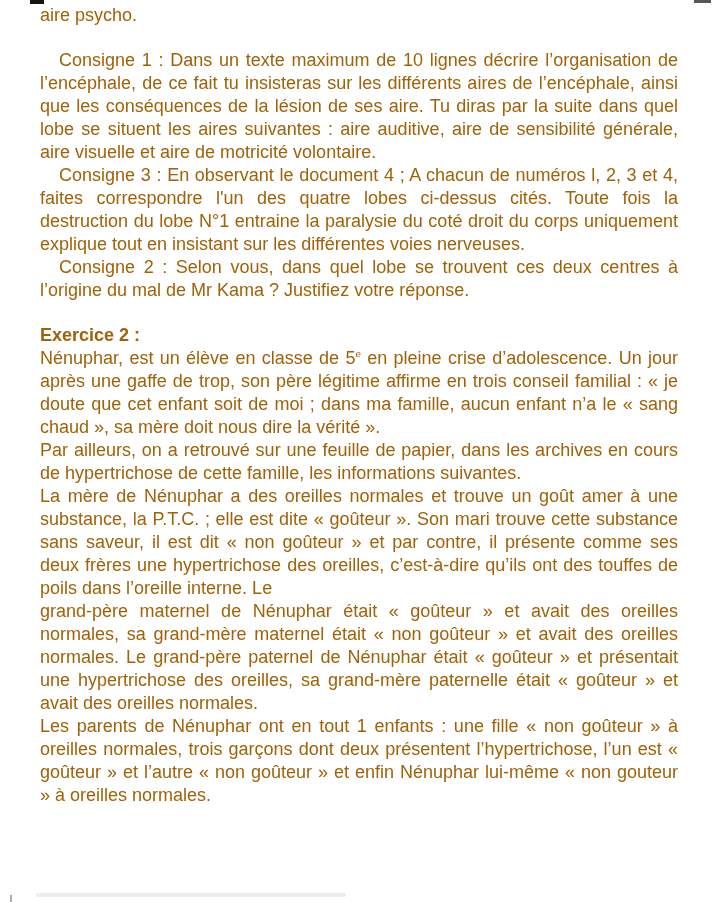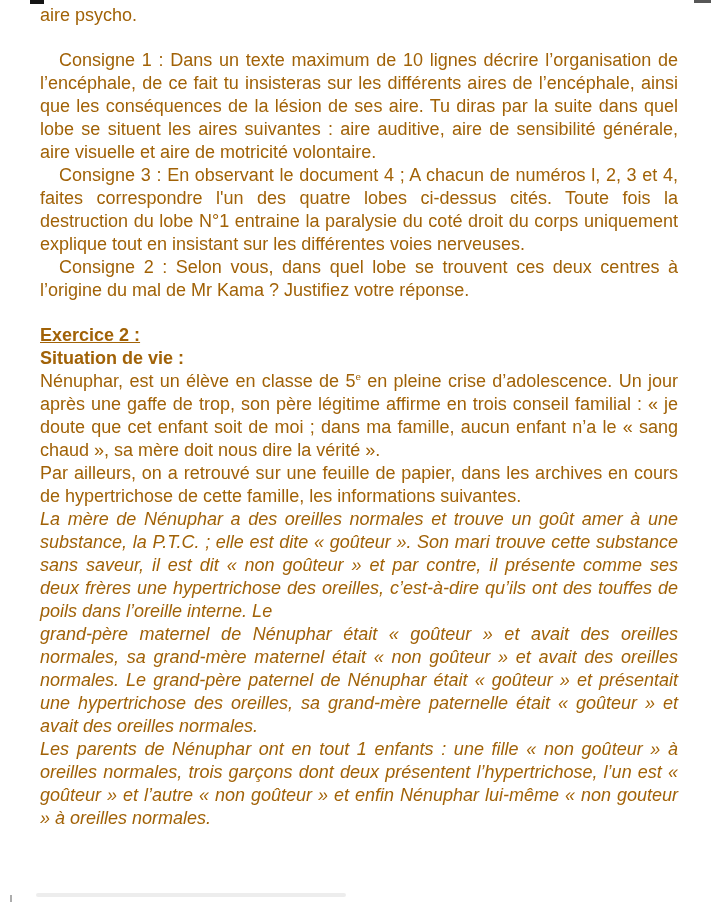--- a/index.html
+++ b/index.html
@@ -17,22 +17,22 @@
     left: 40px;
     top: 4px;
     width: 638px;
     font-size: 18px;
     line-height: 23px;
   }
   p { margin: 0; }
   .para { text-align: justify; }
   .line { text-align: left; }
   .bold { font-weight: bold; }
-  .italic { font-style: italic; }
-  .u { text-decoration: underline; }
+  .italic { }
+  .u { }
   .gap { height: 22px; }
   sup.sm { font-size: 0.55em; vertical-align: super; line-height: 0; }
   b { font-weight: normal; margin-left: 19px; }
 
   
   .art-tl { position: absolute; left: 30px; top: 0; width: 14px; height: 4px; background: #151515; }
   .art-tr { position: absolute; left: 694px; top: 0; width: 17px; height: 3px; background: #3a3a3a; opacity: 0.85; }
   .art-bottom { position: absolute; left: 36px; top: 893px; width: 310px; height: 4px; background: #000; opacity: 0.07; border-radius: 2px; }
   .art-bl { position: absolute; left: 10px; top: 895px; width: 2px; height: 7px; background: #8a8a8a; opacity: 0.7; }
 </style>
@@ -53,21 +53,20 @@
     <div>
       <p class="para"><b>Consigne 1</b><span> : </span><span>Dans un texte maximum de 10 lignes décrire l’organisation de l’encéphale, de ce fait tu insisteras sur les différents aires de l’encéphale, ainsi que les conséquences de la lésion de ses aire. Tu diras par la suite dans quel lobe se situent les aires suivantes : aire auditive, aire de sensibilité générale, aire visuelle et aire de motricité volontaire.</span></p>
       <p class="para"><b>Consigne 3</b><span> : </span><span>En observant le document 4 ; A chacun de numéros l, 2, 3 et 4, faites correspondre l'un des quatre lobes ci-dessus cités. Toute fois la destruction du lobe N°1 entraine la paralysie du coté droit du corps uniquement explique tout en insistant sur les différentes voies nerveuses.</span></p>
       <p class="para"><b>Consigne 2</b><span> : </span><span>Selon vous, dans quel lobe se trouvent ces deux centres à l’origine du mal de Mr Kama ? Justifiez votre réponse.</span></p>
     </div>
 
     <div class="gap"></div>
 
     <div>
       <p class="line bold"><span class="u">Exercice 2 :</span></p>
-      <p class="line bold">Situation de vie :</p>
       <p class="para"><span>Nénuphar, est un élève en classe de 5</span><sup class="sm">e</sup><span> en pleine crise d’adolescence. Un jour après une gaffe de trop, son père légitime affirme en trois conseil familial : « je doute que cet enfant soit de moi ; dans ma famille, aucun enfant n’a le « sang chaud », sa mère doit nous dire la vérité ».</span></p>
       <p class="para">Par ailleurs, on a retrouvé sur une feuille de papier, dans les archives en cours de hypertrichose de cette famille, les informations suivantes.</p>
       <p class="para italic">La mère de Nénuphar a des oreilles normales et trouve un goût amer à une substance, la P.T.C. ; elle est dite « goûteur ». Son mari trouve cette substance sans saveur, il est dit « non goûteur » et par contre, il présente comme ses deux frères une hypertrichose des oreilles, c’est-à-dire qu’ils ont des touffes de poils dans l’oreille interne. Le</p>
       <p class="para italic">grand-père maternel de Nénuphar était « goûteur » et avait des oreilles normales, sa grand-mère maternel était « non goûteur » et avait des oreilles normales. Le grand-père paternel de Nénuphar était « goûteur » et présentait une hypertrichose des oreilles, sa grand-mère paternelle était « goûteur » et avait des oreilles normales.</p>
       <p class="para italic">Les parents de Nénuphar ont en tout 1 enfants : une fille « non goûteur » à oreilles normales, trois garçons dont deux présentent l’hypertrichose, l’un est « goûteur » et l’autre « non goûteur » et enfin Nénuphar lui-même « non gouteur » à oreilles normales.</p>
     </div>
 
   </div>
 
   <div class="art-bottom"></div>

